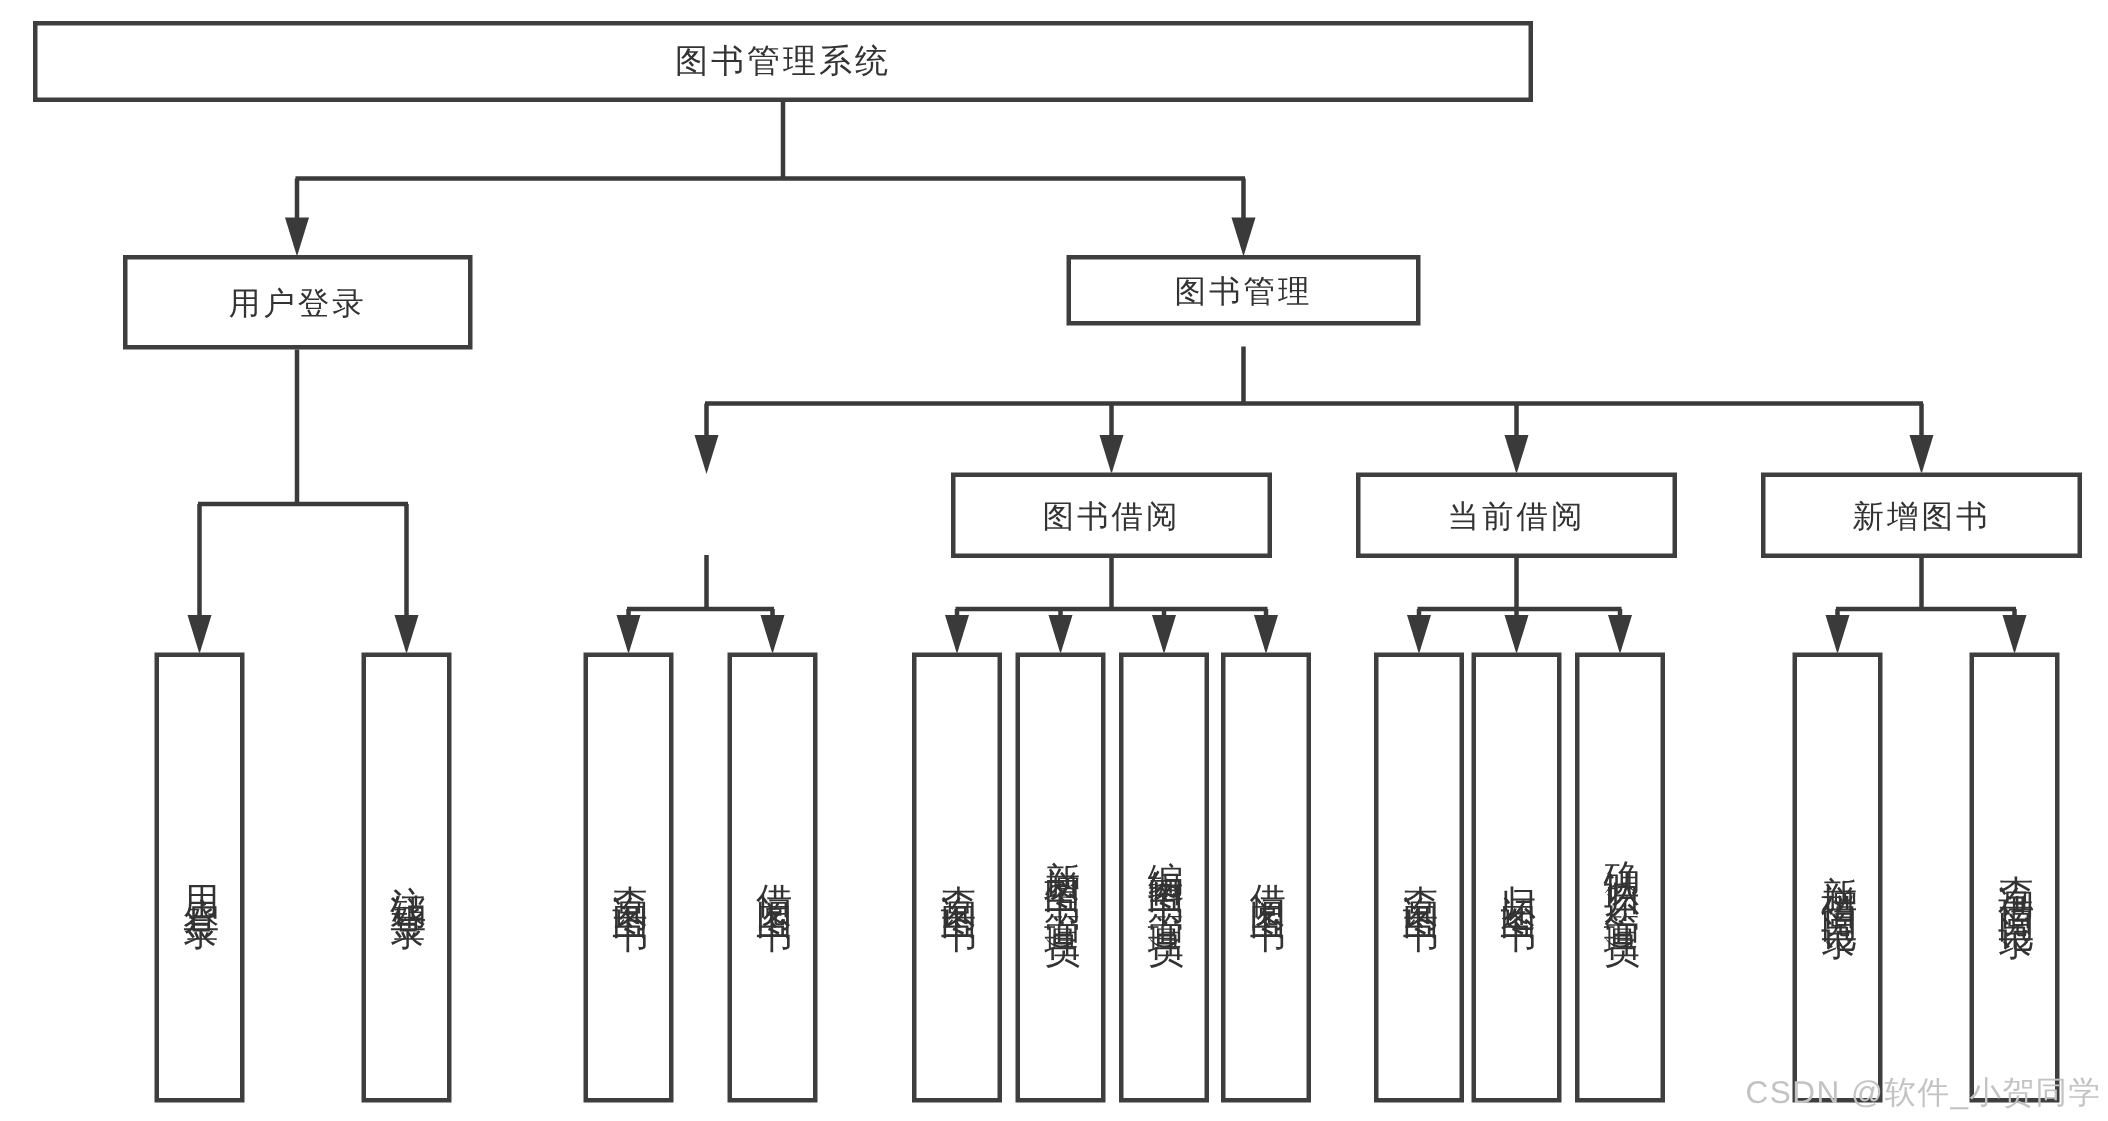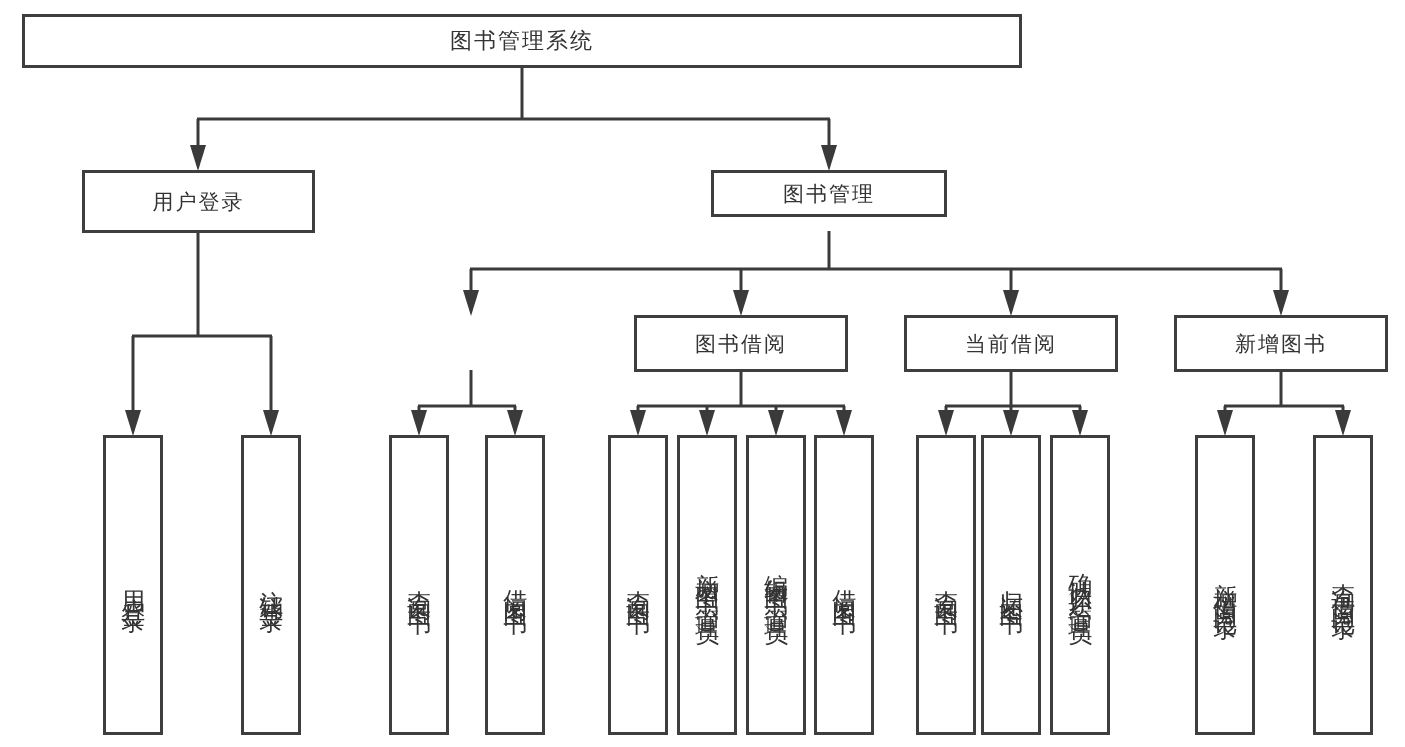--- a/index.html
+++ b/index.html
@@ -187,13 +187,14 @@
   <div class="box leaf lf11">
     <span class="vtext">确认归还（管理员）</span>
   </div>
   <div class="box leaf lf12">
     <span class="vtext">新增借阅记录</span>
   </div>
   <div class="box leaf lf13">
     <span class="vtext">查询借阅记录</span>
   </div>
 
+  <div class="watermark">CSDN @软件_小贺同学</div>
 </div>
 
 </body></html>

